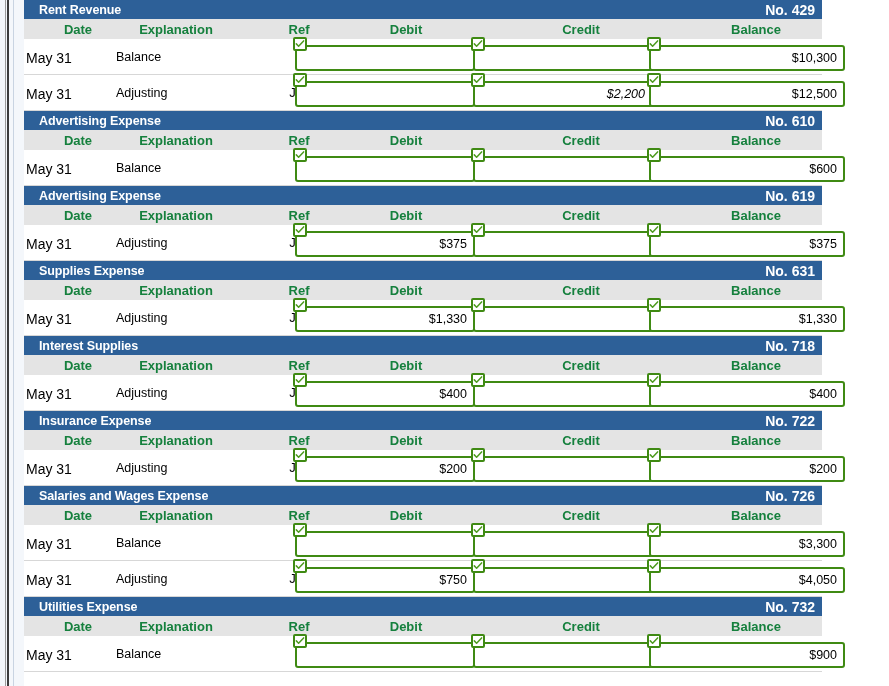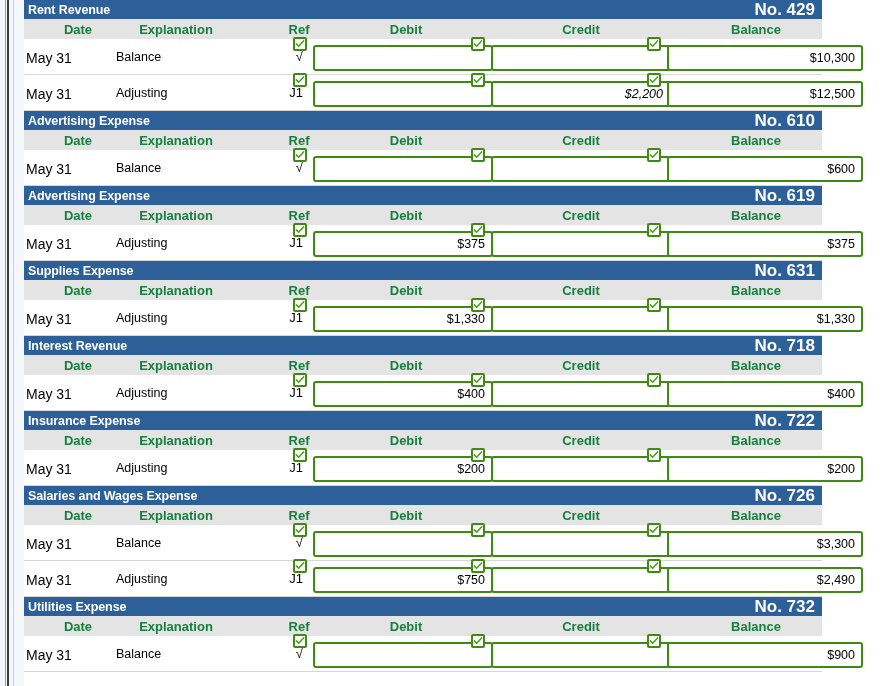--- a/index.html
+++ b/index.html
@@ -53,32 +53,32 @@
 
   .account { width: 798px; }
 
   
   .acct-header {
     display: flex;
     align-items: center;
     justify-content: space-between;
     height: 19px;
     background: #2d6098;
-    padding: 0 7px 0 4px;
+    padding: 0 7px 0 15px;
   }
   .acct-title {
     color: #ffffff;
     font-size: 12.5px;
     font-weight: bold;
     letter-spacing: -0.1px;
     white-space: nowrap;
   }
   .acct-no {
     color: #ffffff;
-    font-size: 17px;
+    font-size: 14px;
     font-weight: bold;
     white-space: nowrap;
   }
 
   
   .col-head {
     position: relative;
     height: 20px;
     background: #e4e4e4;
   }
@@ -134,21 +134,21 @@
     position: absolute;
     top: 6px;
     height: 26px;
   }
   .fw-debit  { left: 271px; width: 180px; }
   .fw-credit { left: 449px; width: 180px; font-style: italic; }
   .fw-bal    { left: 625px; width: 196px; }
 
   .field {
     position: absolute;
-    left: 18px; top: 0;
+    left: 0; top: 0;
     width: 100%; height: 26px;
     border: 2px solid #3f8a13;
     border-radius: 3px;
     background: #ffffff;
   }
   .field-val {
     position: absolute;
     right: 6px;
     top: 4px;
     font-size: 12.5px;
@@ -409,21 +409,21 @@
             <span class="badge">
               <svg width="10" height="10" viewBox="0 0 10 10">
                 <path d="M1.3 4.9 L3.6 7.2 L8.6 1.9" fill="none" stroke="#4e9b1f" stroke-width="1.5" stroke-linecap="round" stroke-linejoin="round"></path>
               </svg>
             </span>
           </div>
         </div>
       </div>
       <div class="account">
         <div class="acct-header">
-          <span class="acct-title">Interest Revenue</span>
+          <span class="acct-title">Interest Supplies</span>
           <span class="acct-no">No. 718</span>
         </div>
         <div class="col-head">
           <span class="ch-date">Date</span>
           <span class="ch-expl">Explanation</span>
           <span class="ch-ref">Ref</span>
           <span class="ch-debit">Debit</span>
           <span class="ch-credit">Credit</span>
           <span class="ch-bal">Balance</span>
         </div>
@@ -579,21 +579,21 @@
               <span class="field-val"></span>
             </div>
             <span class="badge">
               <svg width="10" height="10" viewBox="0 0 10 10">
                 <path d="M1.3 4.9 L3.6 7.2 L8.6 1.9" fill="none" stroke="#4e9b1f" stroke-width="1.5" stroke-linecap="round" stroke-linejoin="round"></path>
               </svg>
             </span>
           </div>
           <div class="fieldwrap fw-bal">
             <div class="field">
-              <span class="field-val">$2,490</span>
+              <span class="field-val">$4,050</span>
             </div>
             <span class="badge">
               <svg width="10" height="10" viewBox="0 0 10 10">
                 <path d="M1.3 4.9 L3.6 7.2 L8.6 1.9" fill="none" stroke="#4e9b1f" stroke-width="1.5" stroke-linecap="round" stroke-linejoin="round"></path>
               </svg>
             </span>
           </div>
         </div>
       </div>
       <div class="account">

